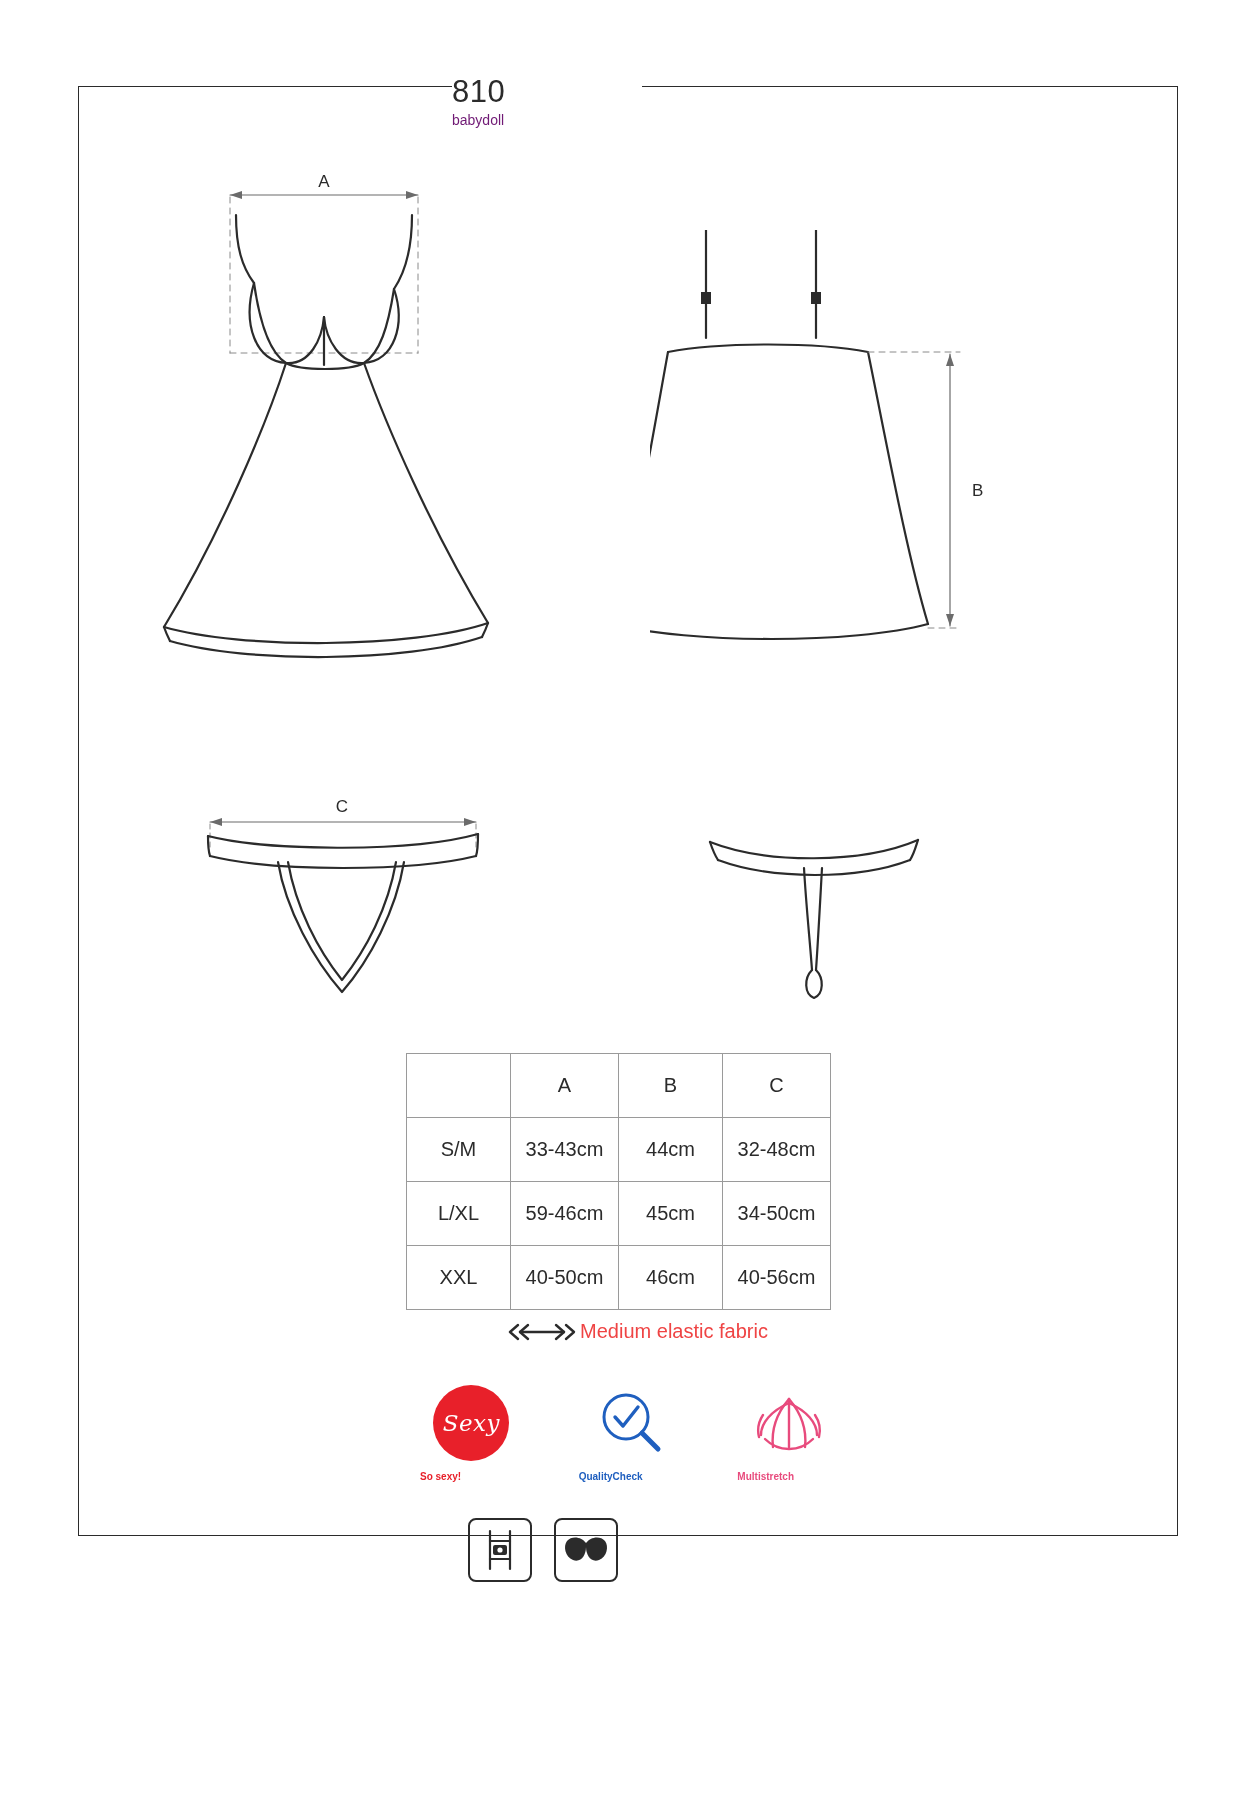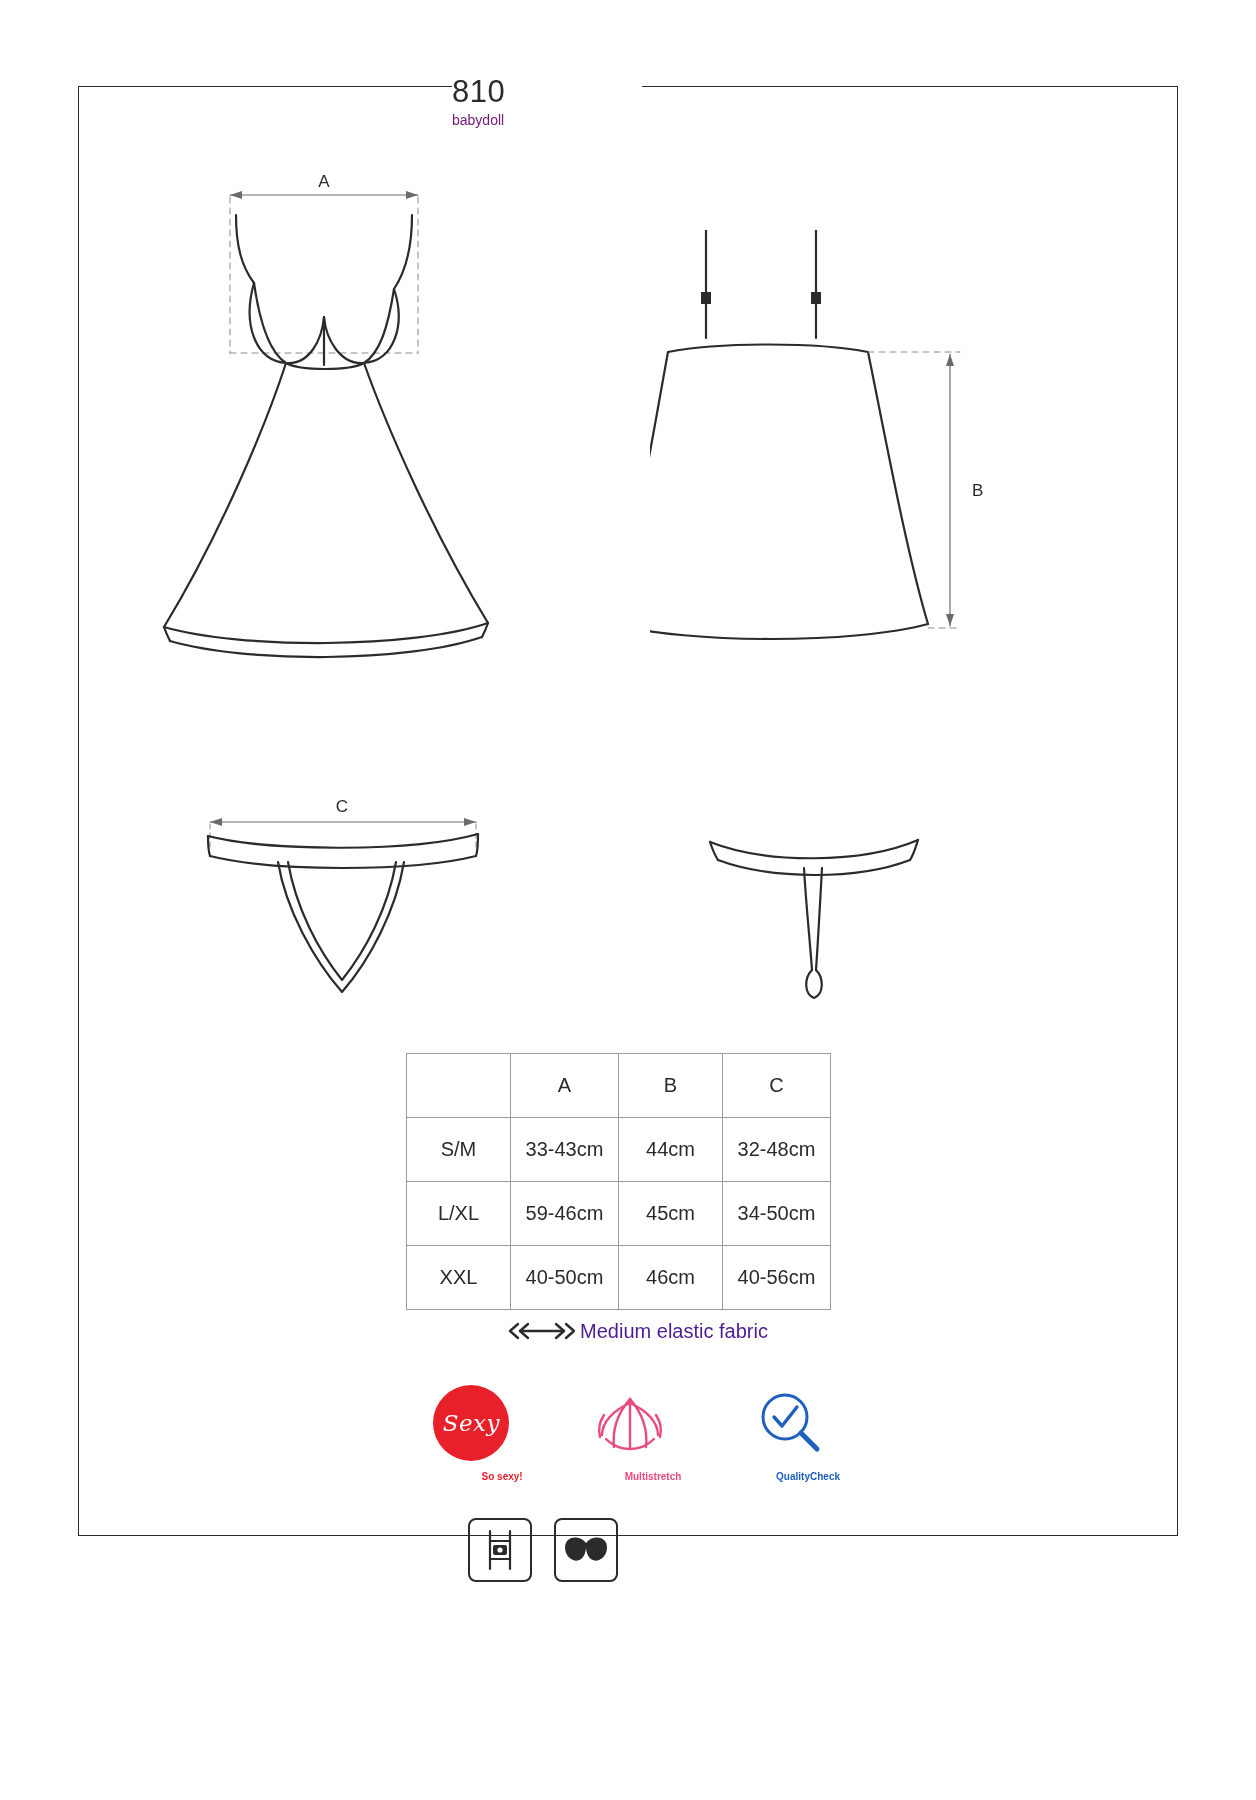--- a/index.html
+++ b/index.html
@@ -76,37 +76,37 @@
   }
   #size-table .wide { width: 108px; }
 
   
   #fabric-note {
     position: absolute;
     left: 406px;
     top: 1320px;
     width: 460px;
     display: flex;
-    align-items: flex-start;
+    align-items: center;
     justify-content: center;
     font-size: 20px;
-    color: #4c1d95;
+    color: #ef4444;
   }
 
   
   #badges {
     position: absolute;
     left: 420px;
     top: 1385px;
     width: 420px;
     display: flex;
     justify-content: center;
     gap: 56px;
   }
-  .badge { width: 110px; text-align: right; }
+  .badge { width: 110px; text-align: left; }
   .badge .circle {
     width: 76px; height: 76px; border-radius: 50%;
     margin: 0 auto 10px auto;
     display: flex; align-items: center; justify-content: center;
     position: relative;
   }
   .badge .label { font-size: 10px; font-weight: bold; }
   .badge.sosexy .circle { background: #e8202a; }
   .badge.sosexy .label { color: #e8202a; }
   .badge.multistretch .circle { background: #ffffff; border: 0; }
@@ -286,49 +286,49 @@
 
   <div id="badges">
 
     <div class="badge sosexy">
       <div class="circle">
         <span class="sexy-word">Sexy</span>
       </div>
       <div class="label">So sexy!</div>
     </div>
 
+    <div class="badge quality">
+      <div class="circle">
+        <svg width="76" height="76" viewBox="0 0 76 76">
+          <circle cx="34" cy="32" r="22" fill="none" stroke="#1f5fbf" stroke-width="3"></circle>
+          <line x1="50" y1="48" x2="66" y2="64" stroke="#1f5fbf" stroke-width="5" stroke-linecap="round"></line>
+          <polyline points="23,32 31,41 46,22" fill="none" stroke="#1f5fbf" stroke-width="3.4" stroke-linecap="round" stroke-linejoin="round"></polyline>
+        </svg>
+      </div>
+      <div class="label">QualityCheck</div>
+    </div>
+
     <div class="badge multistretch">
       <div class="circle">
         <svg width="76" height="76" viewBox="0 0 76 76">
           <g stroke="#e84b7d" stroke-width="2.4" fill="none" stroke-linecap="round">
             <path d="M38,14 C38,30 38,48 38,62"></path>
             <path d="M38,14 C26,28 20,44 22,62"></path>
             <path d="M38,14 C50,28 56,44 54,62"></path>
             <path d="M38,18 C20,26 10,38 10,50"></path>
             <path d="M38,18 C56,26 66,38 66,50"></path>
             <path d="M14,54 C20,60 28,64 38,64 C48,64 56,60 62,54"></path>
             <path d="M12,30 C8,36 6,44 8,52"></path>
             <path d="M64,30 C68,36 70,44 68,52"></path>
           </g>
         </svg>
       </div>
       <div class="label">Multistretch</div>
     </div>
 
-    <div class="badge quality">
-      <div class="circle">
-        <svg width="76" height="76" viewBox="0 0 76 76">
-          <circle cx="34" cy="32" r="22" fill="none" stroke="#1f5fbf" stroke-width="3"></circle>
-          <line x1="50" y1="48" x2="66" y2="64" stroke="#1f5fbf" stroke-width="5" stroke-linecap="round"></line>
-          <polyline points="23,32 31,41 46,22" fill="none" stroke="#1f5fbf" stroke-width="3.4" stroke-linecap="round" stroke-linejoin="round"></polyline>
-        </svg>
-      </div>
-      <div class="label">QualityCheck</div>
-    </div>
-
   </div>
 
   <div id="care-icons">
     <div class="care-box">
       <svg width="46" height="46" viewBox="0 0 46 46">
         <g stroke="#2b2b2b" stroke-width="2.2" fill="none" stroke-linecap="round">
           <line x1="13" y1="4" x2="13" y2="42"></line>
           <line x1="33" y1="4" x2="33" y2="42"></line>
           <rect x="16" y="18" width="14" height="10" rx="2" fill="#2b2b2b" stroke="none"></rect>
           <circle cx="23" cy="23" r="2.6" fill="#ffffff" stroke="none"></circle>

